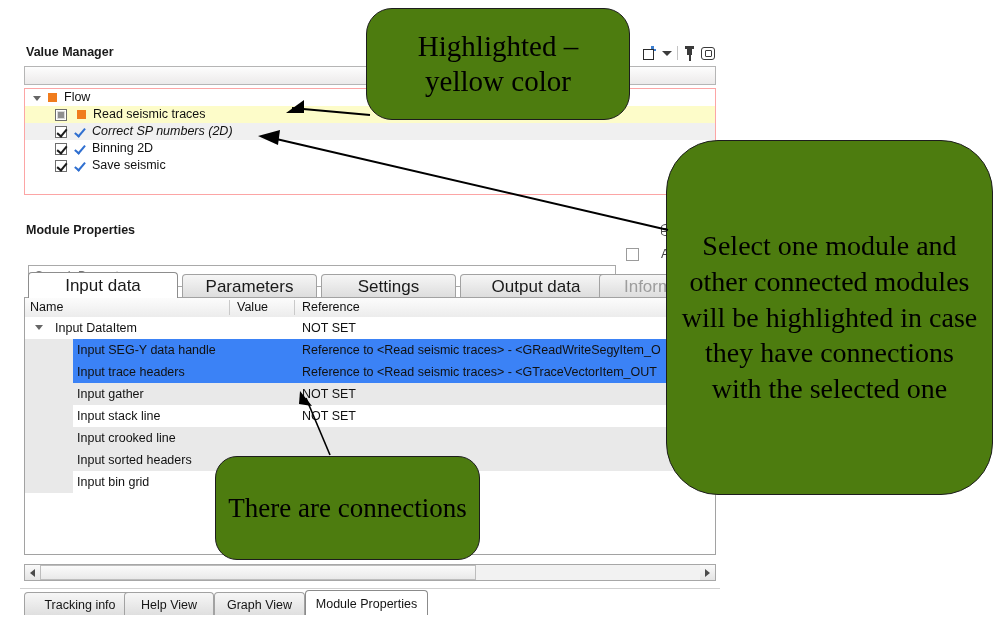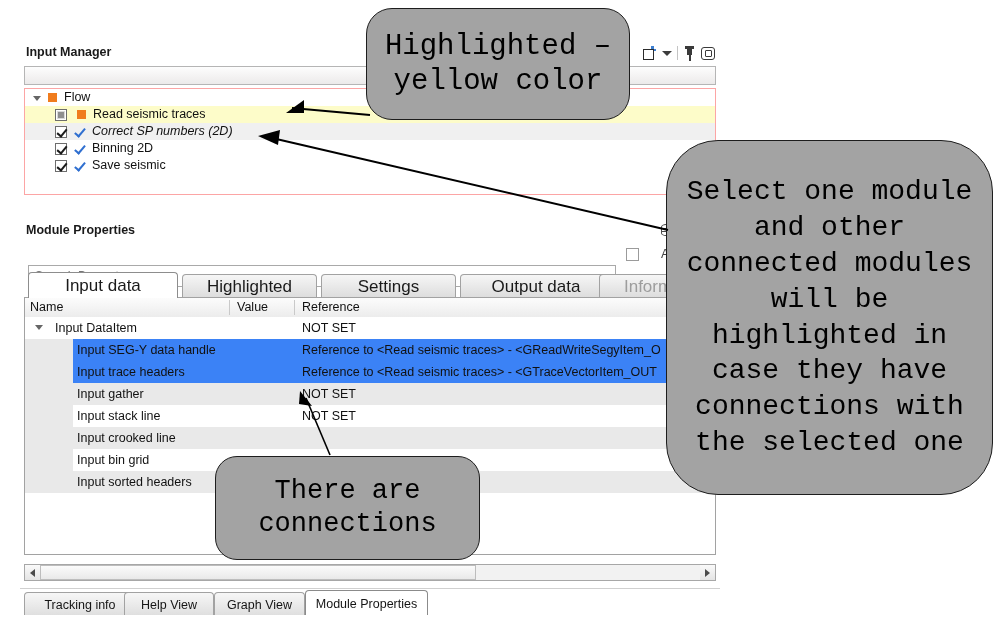--- a/index.html
+++ b/index.html
@@ -240,22 +240,22 @@
   .ico-db .badge{
     position:absolute;left:7px;top:6px;width:9px;height:9px;background:#3d3d3d;
     color:#fff;font-size:7px;line-height:9px;text-align:center;
     font-family:"Liberation Sans", sans-serif;
   }
   .ico-chev-down{width:12px;height:12px;color:#6a6a6a;font-size:13px;line-height:12px;text-align:center;}
   .ico-chev-right{width:12px;height:12px;color:#6a6a6a;font-size:13px;line-height:12px;text-align:center;}
 
   
   .callout{
-    position:absolute;background:#a3a3a3;border:1.3px solid #1d1d1d;
-    font-family:Liberation Mono, monospace;
+    position:absolute;background:#4d7c0f;border:1.3px solid #1d1d1d;
+    font-family:Liberation Serif, serif;
     color:#000;text-align:center;z-index:40;
     display:flex;align-items:center;justify-content:center;
     box-sizing:border-box;
   }
   #callout-highlight{
     left:366px;top:8px;width:264px;height:112px;border-radius:26px;
     font-size:29px;line-height:1.22;
   }
   #callout-select{
     left:666px;top:140px;width:327px;height:355px;border-radius:52px;
@@ -265,21 +265,21 @@
     left:215px;top:456px;width:265px;height:104px;border-radius:22px;
     font-size:27px;line-height:1.22;
   }
   .arrow-svg{position:absolute;left:0;top:0;width:999px;height:635px;z-index:45;pointer-events:none;}
 </style>
 </head>
 <body>
 
 <div class="panel" id="module-manager">
   <div class="panel-header">
-    <div class="panel-title">Input Manager</div>
+    <div class="panel-title">Value Manager</div>
     <div class="toolbar">
       <span class="ico ico-newdoc">
         <span class="pg"></span>
           <span class="st1"></span>
           <span class="st2"></span>
       </span>
       <span class="ico ico-caret"></span>
       <span class="vdiv"></span>
       <span class="ico ico-pin">
         <span class="head"></span>
@@ -343,21 +343,21 @@
   <div class="mp-search-row">
     <input class="search-input" type="text" placeholder="Search Property" style="">
     <span class="adv-wrap">
       <span class="adv-box"></span>
       <span class="adv-label">Adv</span>
     </span>
   </div>
 
   <div class="tabstrip" id="mp-tabs">
       <div class="tab active" style="left: 4px; width: 150px;">Input data</div>
-      <div class="tab" style="left: 158px; width: 135px;">Highlighted</div>
+      <div class="tab" style="left: 158px; width: 135px;">Parameters</div>
       <div class="tab" style="left: 297px; width: 135px;">Settings</div>
       <div class="tab" style="left: 436px; width: 152px;">Output data</div>
       <div class="tab disabled" style="left: 575px; width: 135px;">Information</div>
     </div>
 
   <div class="grid">
     <div class="grid-head" id="grid-head">
         <div class="gh" style="left: 0px;">Name</div>
         <div class="gh" style="left: 207px;">Value</div>
         <div class="sep" style="left: 204px;"></div>
@@ -388,28 +388,28 @@
         <div class="grow lvl1">
           <div class="indent-col"></div>
           <div class="c-name">Input stack line</div>
           <div class="c-ref">NOT SET</div>
         </div>
         <div class="grow lvl1 alt">
           <div class="indent-col"></div>
           <div class="c-name">Input crooked line</div>
           <div class="c-ref"></div>
         </div>
+        <div class="grow lvl1 alt">
+          <div class="indent-col"></div>
+          <div class="c-name">Input sorted headers</div>
+          <div class="c-ref"></div>
+        </div>
         <div class="grow lvl1">
           <div class="indent-col"></div>
           <div class="c-name">Input bin grid</div>
-          <div class="c-ref"></div>
-        </div>
-        <div class="grow lvl1 alt">
-          <div class="indent-col"></div>
-          <div class="c-name">Input sorted headers</div>
           <div class="c-ref"></div>
         </div>
       </div>
   </div>
 
   <div class="hscroll">
     <div class="hs-btn left"></div>
     <div class="hs-track">
       <div class="hs-thumb"></div>
     </div>

